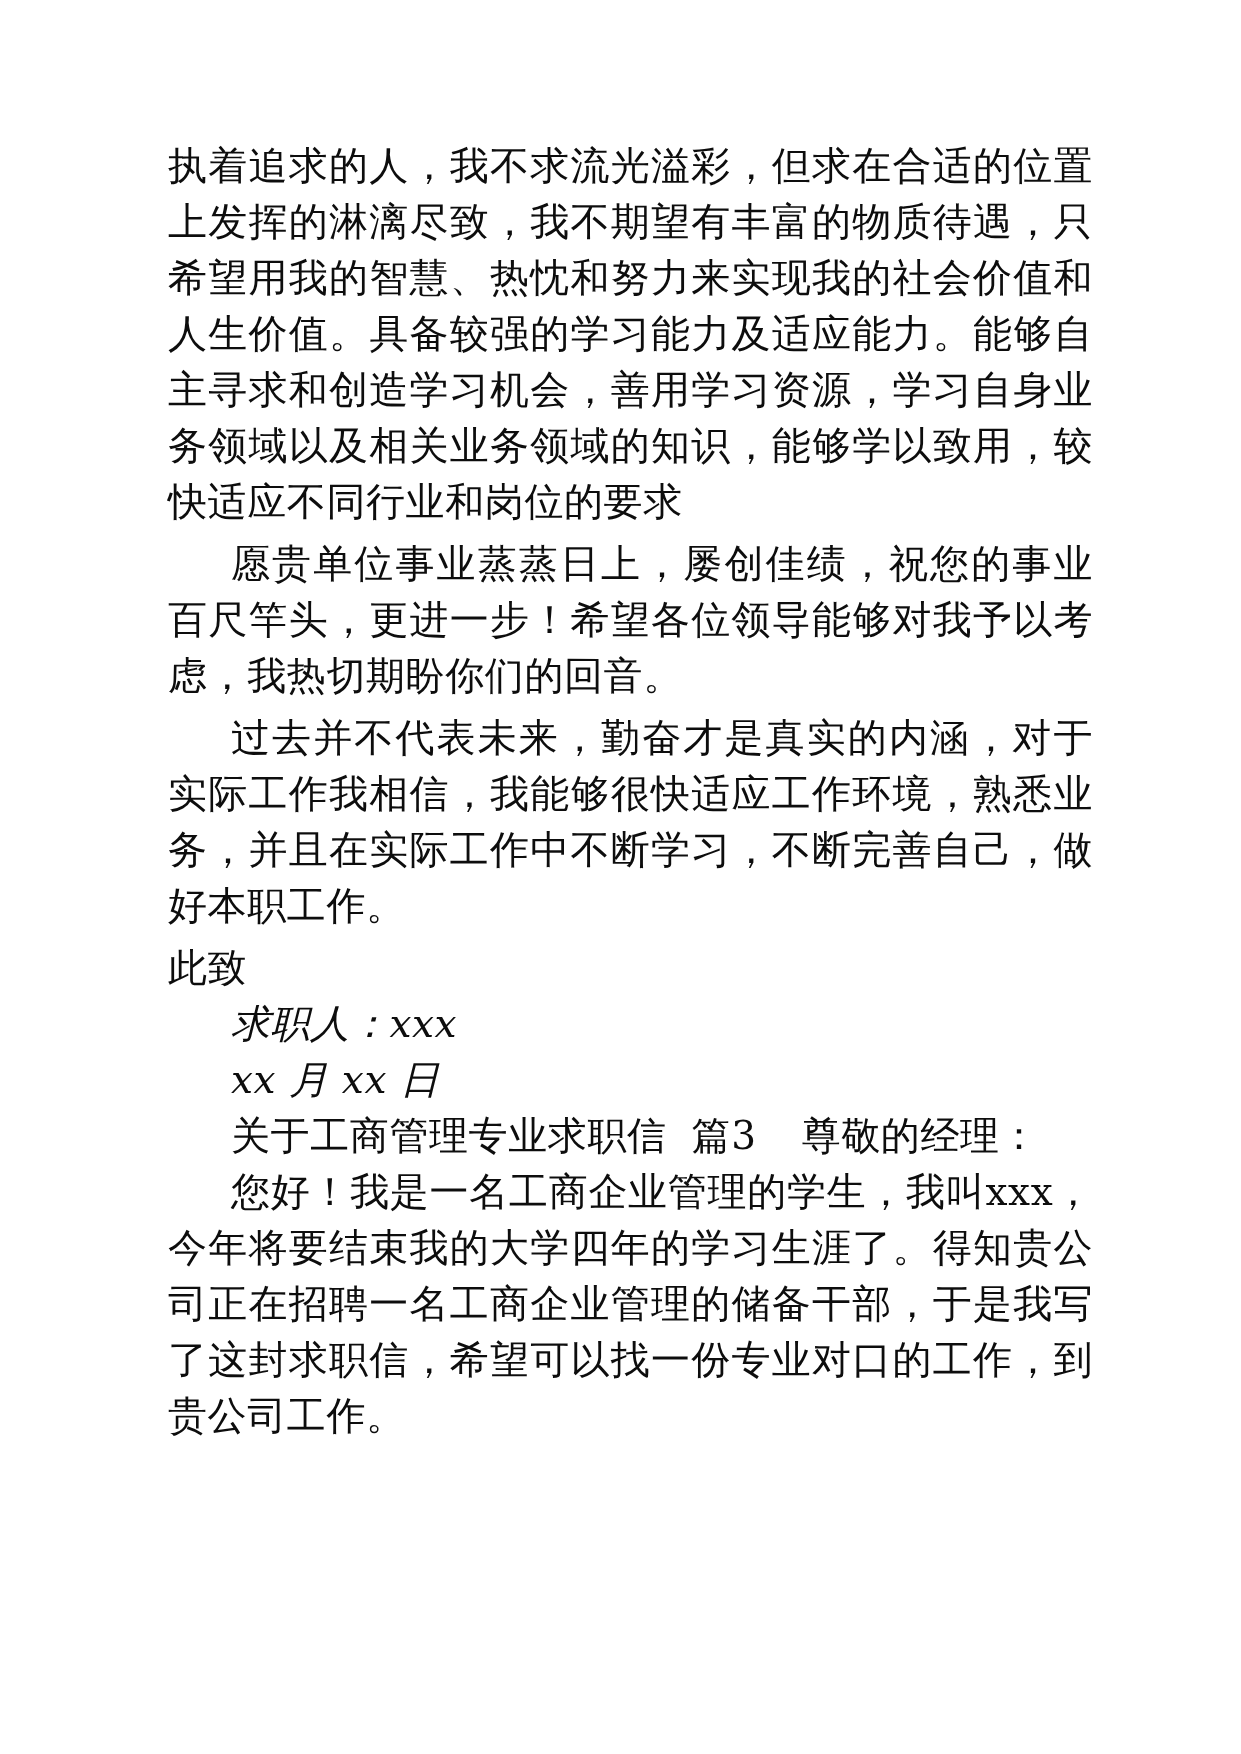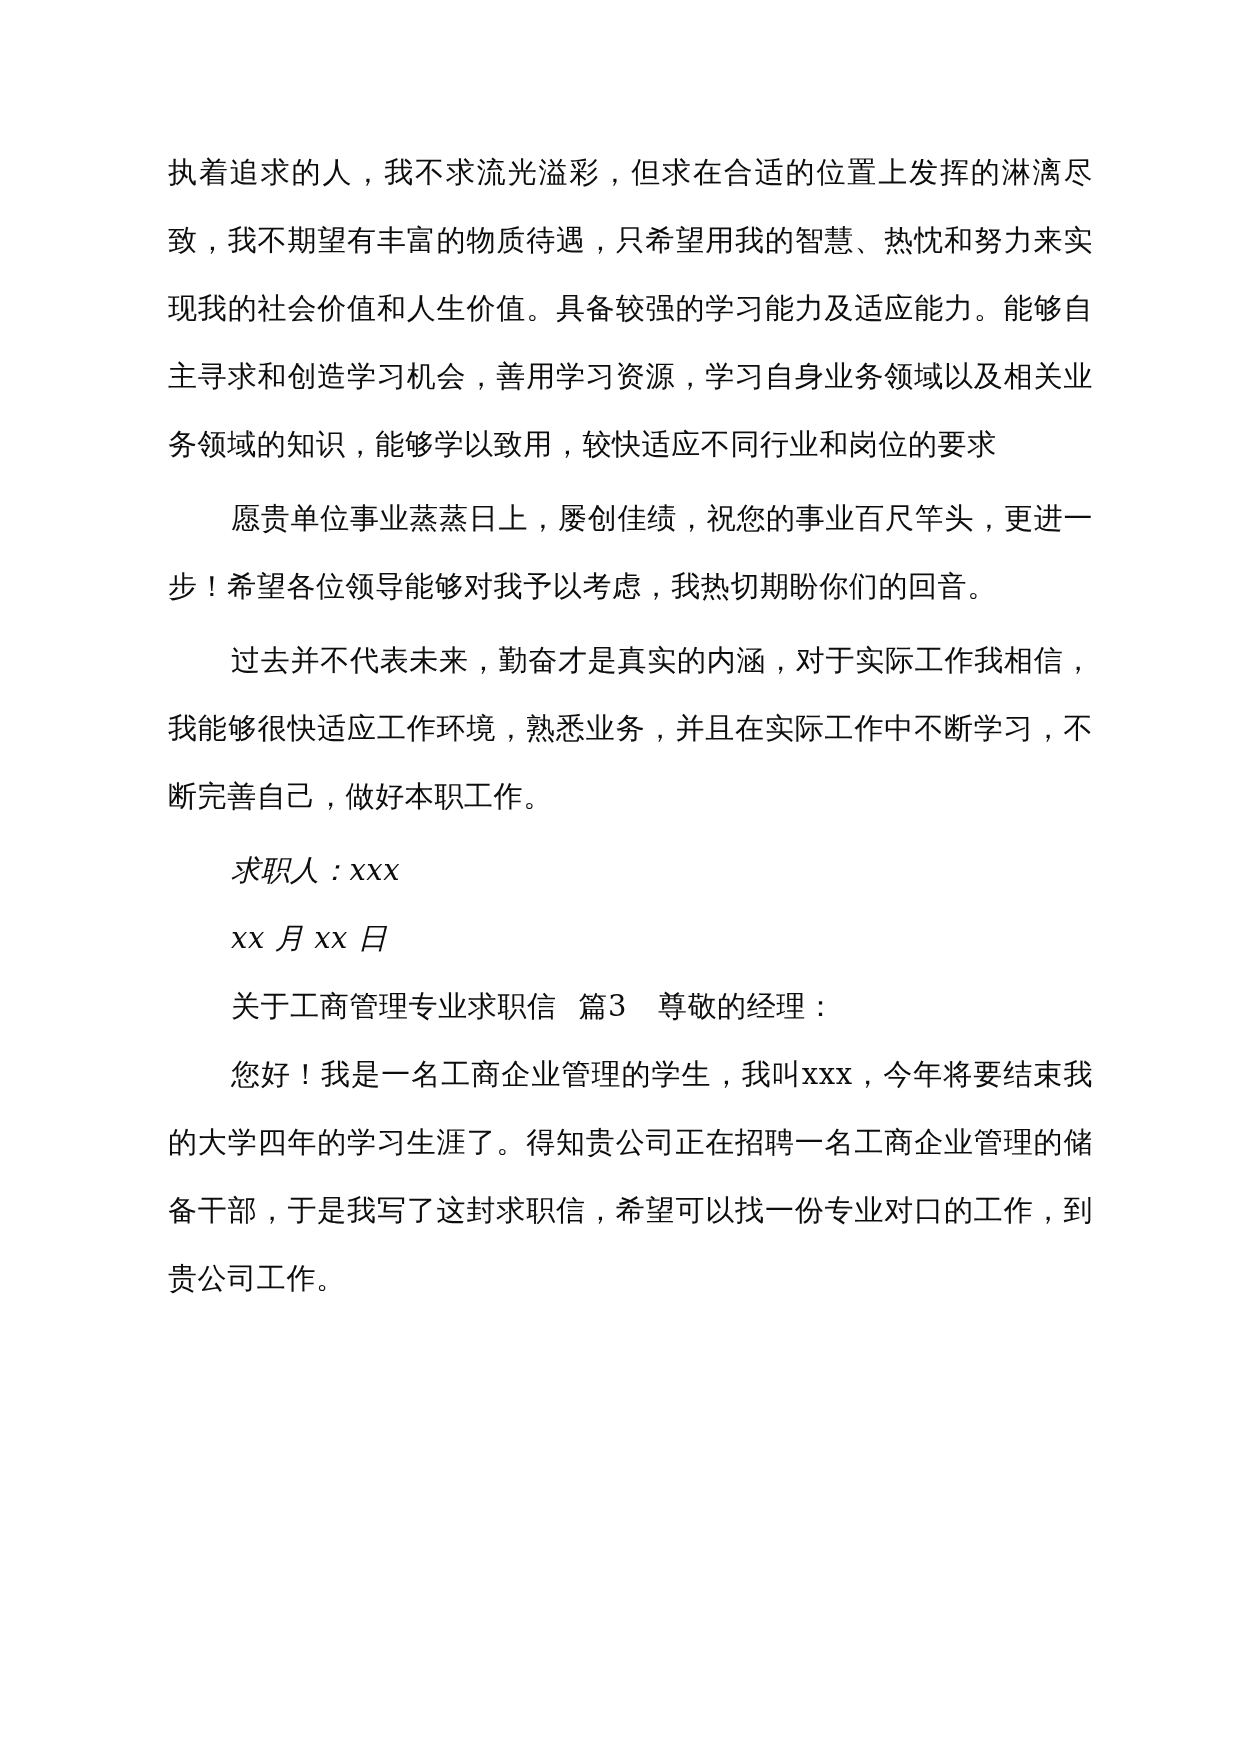--- a/index.html
+++ b/index.html
@@ -15,22 +15,22 @@
     overflow: hidden;
   }
   .page {
     box-sizing: border-box;
     width: 1241px;
     height: 1754px;
     padding: 138px 148px 80px 168px;
     background: #ffffff;
   }
   .doc-body {
-    font-size: 29px;
-    line-height: 68px;
+    font-size: 39px;
+    line-height: 56px;
     letter-spacing: 0.6px;
     text-align: justify;
     text-justify: inter-ideograph;
   }
   .para {
     margin: 0 0 6px 0;
     text-indent: 0;
   }
   .para.indent {
     text-indent: 63px;
@@ -53,29 +53,30 @@
 
 <div class="page">
   <div class="doc-body">
 
     <p class="para">执着追求的人，我不求流光溢彩，但求在合适的位置上发挥的淋漓尽致，我不期望有丰富的物质待遇，只希望用我的智慧、热忱和努力来实现我的社会价值和人生价值。具备较强的学习能力及适应能力。能够自主寻求和创造学习机会，善用学习资源，学习自身业务领域以及相关业务领域的知识，能够学以致用，较快适应不同行业和岗位的要求</p>
 
     <p class="para indent">愿贵单位事业蒸蒸日上，屡创佳绩，祝您的事业百尺竿头，更进一步！希望各位领导能够对我予以考虑，我热切期盼你们的回音。</p>
 
     <p class="para indent">过去并不代表未来，勤奋才是真实的内涵，对于实际工作我相信，我能够很快适应工作环境，熟悉业务，并且在实际工作中不断学习，不断完善自己，做好本职工作。</p>
 
+    <p class="para tight">此致</p>
 
 
     <p class="sig-line">求职人：xxx</p>
 
     <p class="sig-line">xx 月 xx 日</p>
 
     <p class="heading-line">
       <span>关于工商管理专业求职信</span>
       <span style="margin-left:12px;">篇3</span>
-      <span style="margin-left:21px;">尊敬的经理：</span>
+      <span style="margin-left:32px;">尊敬的经理：</span>
     </p>
 
     <p class="para indent">您好！我是一名工商企业管理的学生，我叫xxx，今年将要结束我的大学四年的学习生涯了。得知贵公司正在招聘一名工商企业管理的储备干部，于是我写了这封求职信，希望可以找一份专业对口的工作，到贵公司工作。</p>
 
 
   </div>
 </div>
 
 </body></html>

